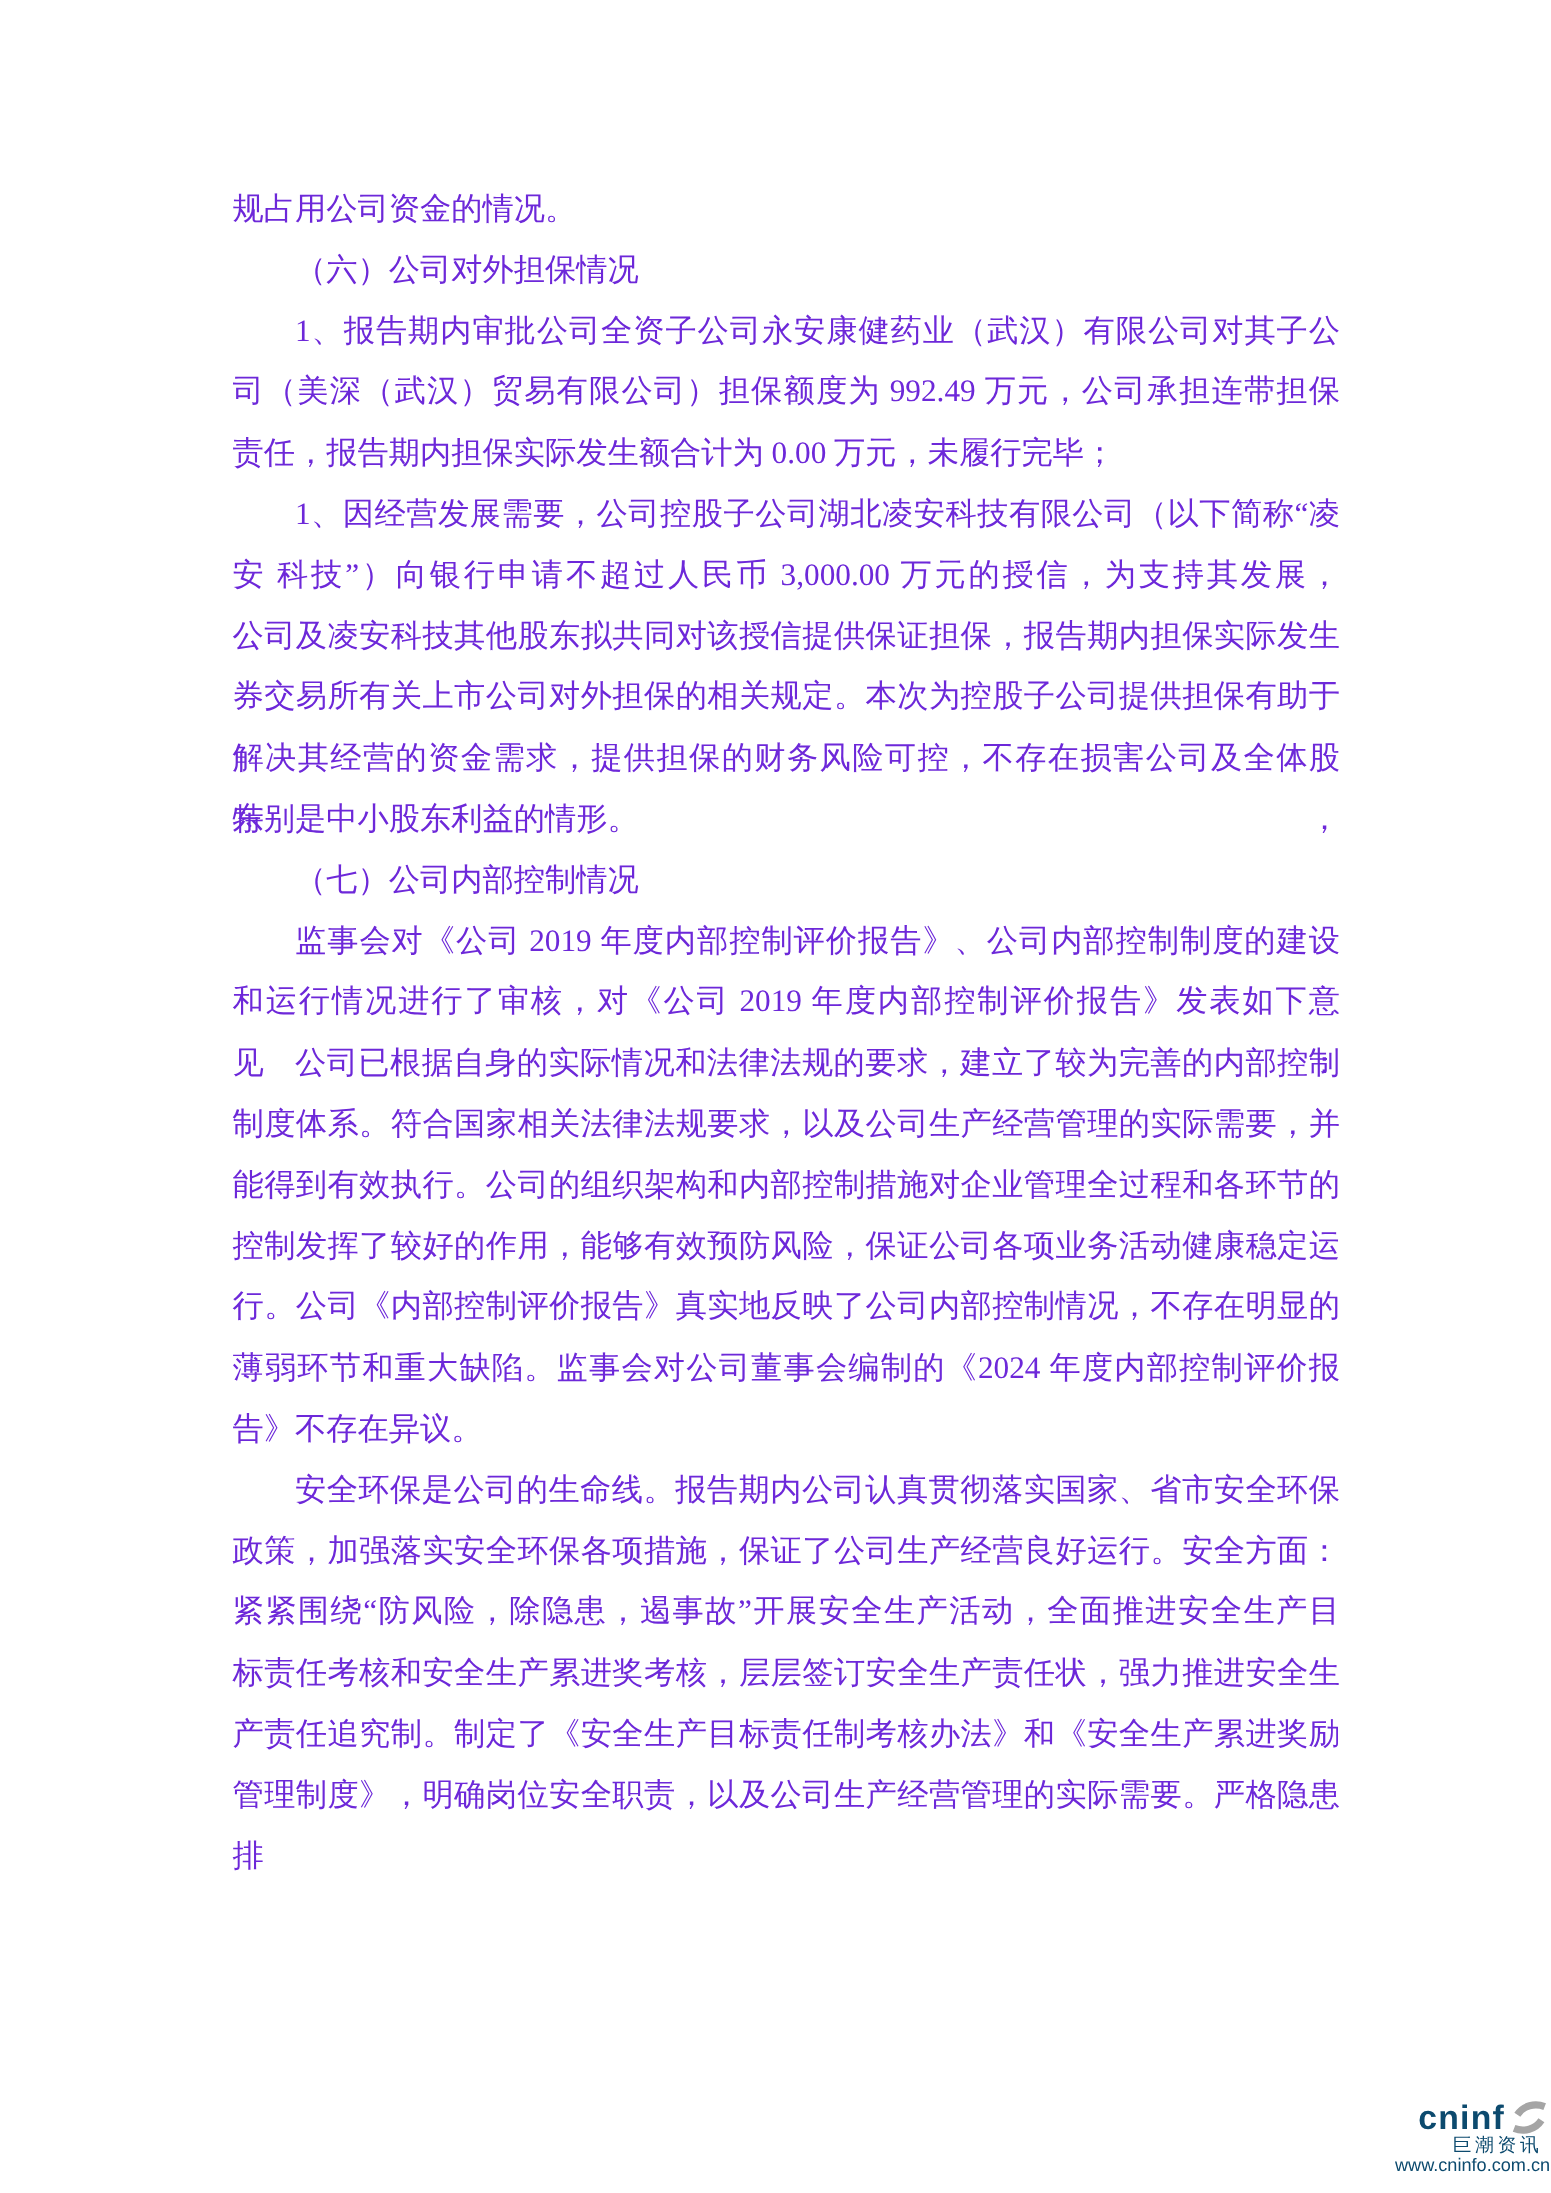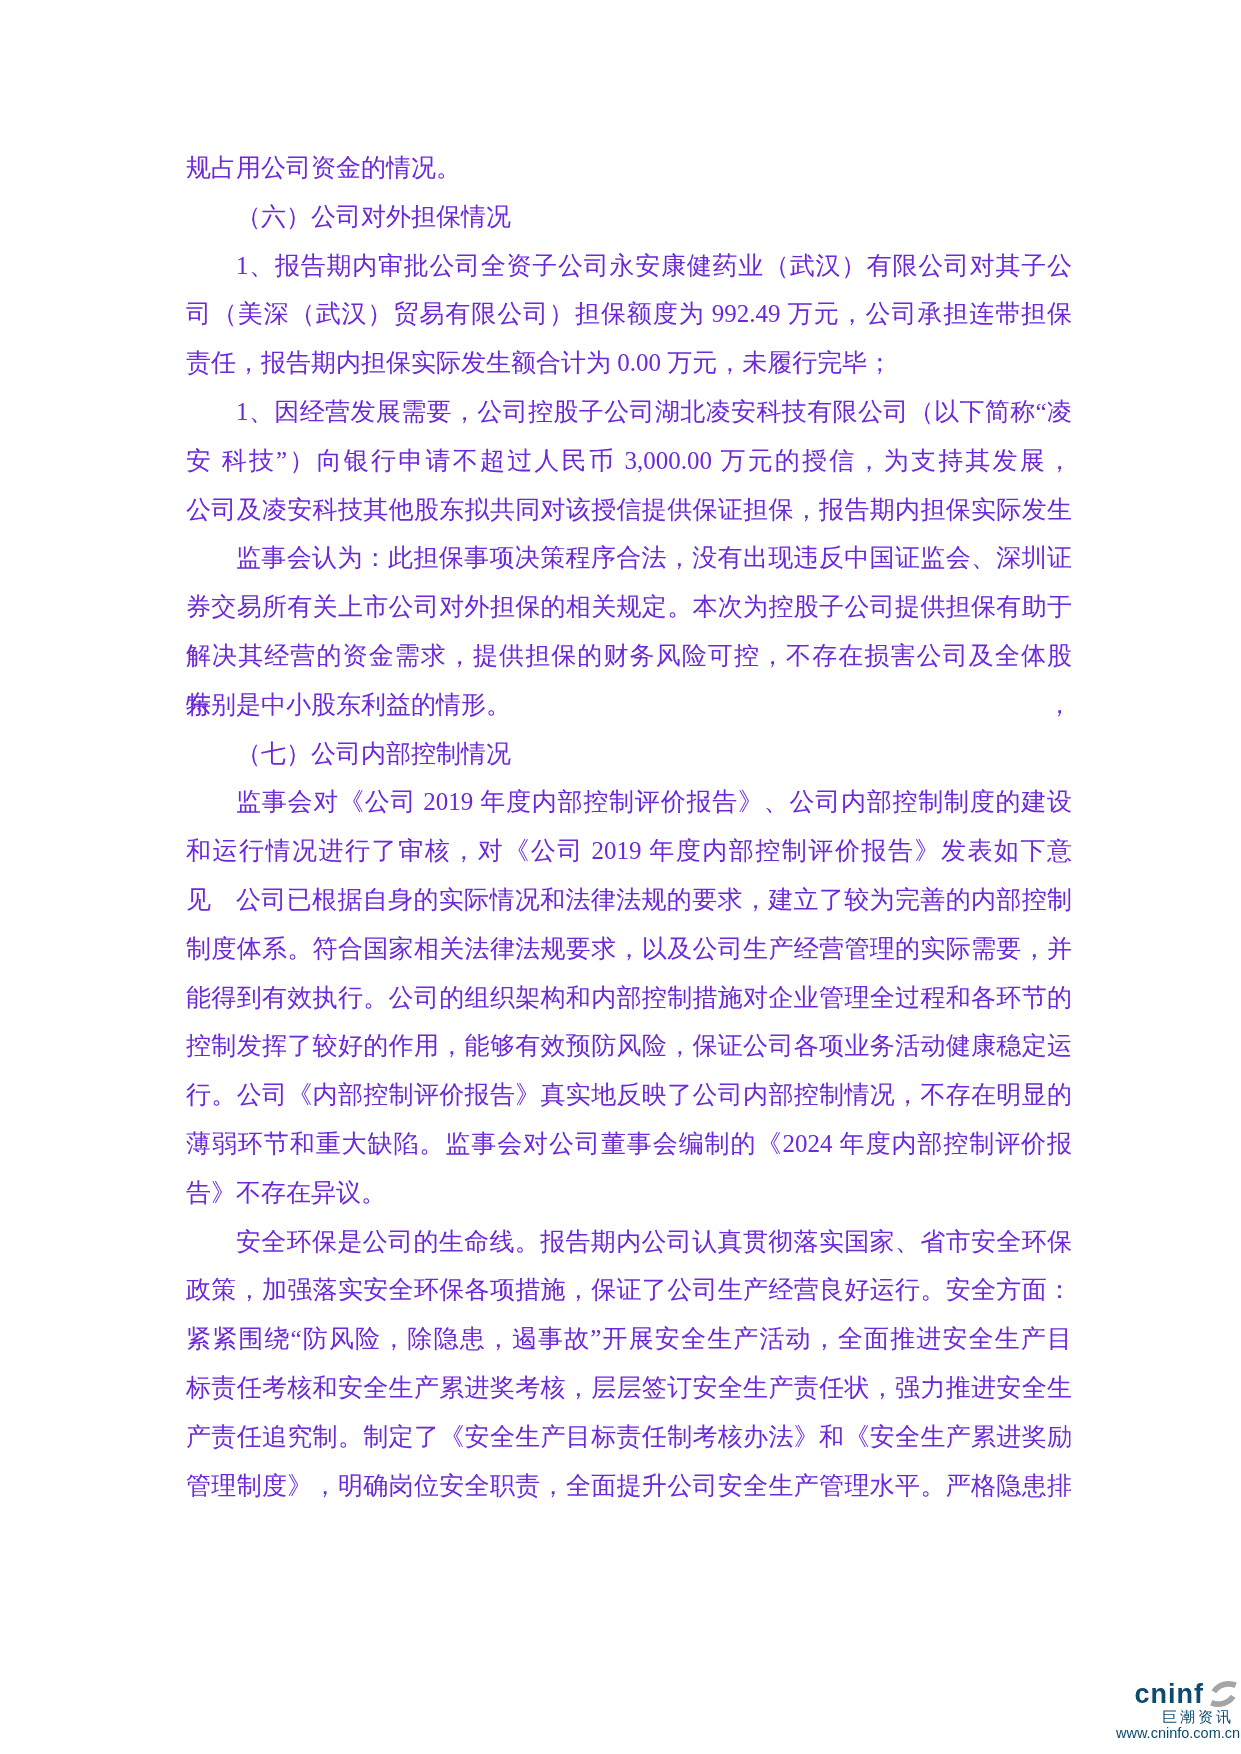--- a/index.html
+++ b/index.html
@@ -71,40 +71,39 @@
 
 <main class="doc">
   <p class="ln">规占用公司资金的情况。</p>
   <p class="ln ind">（六）公司对外担保情况</p>
   <p class="ln ind jf">1、报告期内审批公司全资子公司永安康健药业（武汉）有限公司对其子公</p>
   <p class="ln jf">司（美深（武汉）贸易有限公司）担保额度为 992.49 万元，公司承担连带担保</p>
   <p class="ln">责任，报告期内担保实际发生额合计为 0.00 万元，未履行完毕；</p>
   <p class="ln ind jf">1、因经营发展需要，公司控股子公司湖北凌安科技有限公司（以下简称“凌</p>
   <p class="ln jf">安 科技”）向银行申请不超过人民币 3,000.00 万元的授信，为支持其发展，</p>
   <p class="ln jf">公司及凌安科技其他股东拟共同对该授信提供保证担保，报告期内担保实际发生</p>
-  <p class="ln ind jf">监事会认为：此担保事项决策程序合法，没有出现违反中国证监会、深圳证</p>
   <p class="ln jf">券交易所有关上市公司对外担保的相关规定。本次为控股子公司提供担保有助于</p>
   <p class="ln jf">解决其经营的资金需求，提供担保的财务风险可控，不存在损害公司及全体股东，</p>
   <p class="ln">特别是中小股东利益的情形。</p>
   <p class="ln ind">（七）公司内部控制情况</p>
   <p class="ln ind jf">监事会对《公司 2019 年度内部控制评价报告》、公司内部控制制度的建设</p>
   <p class="ln jf">和运行情况进行了审核，对《公司 2019 年度内部控制评价报告》发表如下意见：</p>
   <p class="ln ind jf">公司已根据自身的实际情况和法律法规的要求，建立了较为完善的内部控制</p>
   <p class="ln jf">制度体系。符合国家相关法律法规要求，以及公司生产经营管理的实际需要，并</p>
   <p class="ln jf">能得到有效执行。公司的组织架构和内部控制措施对企业管理全过程和各环节的</p>
   <p class="ln jf">控制发挥了较好的作用，能够有效预防风险，保证公司各项业务活动健康稳定运</p>
   <p class="ln jf">行。公司《内部控制评价报告》真实地反映了公司内部控制情况，不存在明显的</p>
   <p class="ln jf">薄弱环节和重大缺陷。监事会对公司董事会编制的《2024 年度内部控制评价报</p>
   <p class="ln">告》不存在异议。</p>
   <p class="ln ind jf">安全环保是公司的生命线。报告期内公司认真贯彻落实国家、省市安全环保</p>
   <p class="ln jf">政策，加强落实安全环保各项措施，保证了公司生产经营良好运行。安全方面：</p>
   <p class="ln jf">紧紧围绕“防风险，除隐患，遏事故”开展安全生产活动，全面推进安全生产目</p>
   <p class="ln jf">标责任考核和安全生产累进奖考核，层层签订安全生产责任状，强力推进安全生</p>
   <p class="ln jf">产责任追究制。制定了《安全生产目标责任制考核办法》和《安全生产累进奖励</p>
-  <p class="ln jf">管理制度》，明确岗位安全职责，全面提升公司安全生产管理水平。严格隐患排</p>
+  <p class="ln jf">管理制度》，明确岗位安全职责，以及公司生产经营管理的实际需要。严格隐患排</p>
 </main>
 
 <div class="watermark">
   <div class="wm-row">
     <span class="wm-logo-text">cninf</span>
     <svg class="wm-icon" width="33" height="28" viewBox="0 0 36 32" aria-hidden="true">
       <path d="M32 6 C23 2.5 12.5 5 7 13.5" stroke="#a5a5a5" stroke-width="6.5" fill="none" stroke-linecap="butt"></path>
       <path d="M4 26 C13 29.5 23.5 27 29 18.5" stroke="#a5a5a5" stroke-width="6.5" fill="none" stroke-linecap="butt"></path>
     </svg>
   </div>

